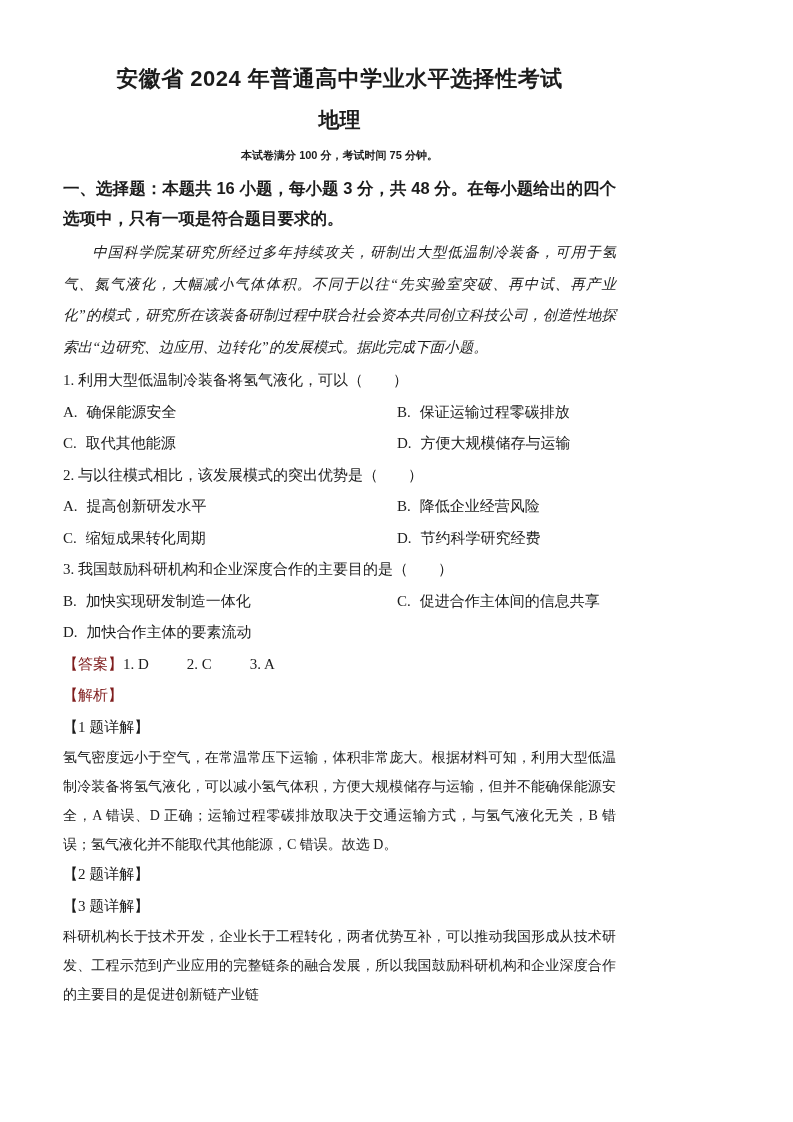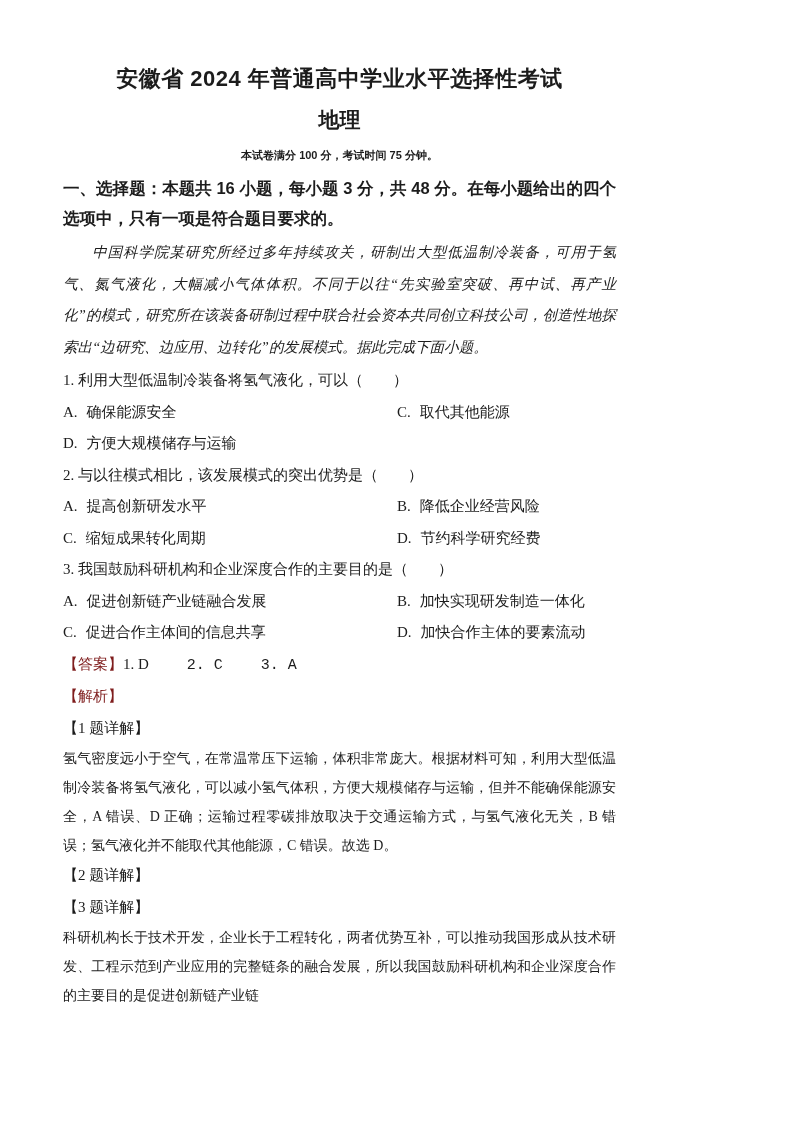--- a/index.html
+++ b/index.html
@@ -80,21 +80,20 @@
   .opt .optlabel {
     margin-right: 9px;
   }
   .answers {
     font-size: 15px;
     line-height: 31.5px;
     margin: 0;
   }
   .answers .item + .item {
     margin-left: 38px;
-    font-family: Liberation Mono, monospace;
   }
   .blue {
     color: #7f1d1d;
   }
   .analysis-label {
     font-size: 15px;
     line-height: 31.5px;
     margin: 0;
   }
   .detail-heading {
@@ -118,39 +117,39 @@
   <h2 class="subject-title">地理</h2>
   <p class="exam-info">本试卷满分 100 分，考试时间 75 分钟。</p>
   <p class="section-heading">一、选择题：本题共 16 小题，每小题 3 分，共 48 分。在每小题给出的四个选项中，只有一项是符合题目要求的。</p>
 
   <p class="material">中国科学院某研究所经过多年持续攻关，研制出大型低温制冷装备，可用于氢气、氮气液化，大幅减小气体体积。不同于以往“先实验室突破、再中试、再产业化”的模式，研究所在该装备研制过程中联合社会资本共同创立科技公司，创造性地探索出“边研究、边应用、边转化”的发展模式。据此完成下面小题。</p>
 
   <div class="question">
     <p class="stem">1. 利用大型低温制冷装备将氢气液化，可以（　　）</p>
     <div class="opts">
       <p class="opt"><span class="optlabel">A.</span><span>确保能源安全</span></p>
+      <p class="opt"><span class="optlabel">B.</span><span>保证运输过程零碳排放</span></p>
       <p class="opt"><span class="optlabel">C.</span><span>取代其他能源</span></p>
       <p class="opt"><span class="optlabel">D.</span><span>方便大规模储存与运输</span></p>
     </div>
   </div>
 
   <div class="question">
     <p class="stem">2. 与以往模式相比，该发展模式的突出优势是（　　）</p>
     <div class="opts">
       <p class="opt"><span class="optlabel">A.</span><span>提高创新研发水平</span></p>
       <p class="opt"><span class="optlabel">B.</span><span>降低企业经营风险</span></p>
       <p class="opt"><span class="optlabel">C.</span><span>缩短成果转化周期</span></p>
       <p class="opt"><span class="optlabel">D.</span><span>节约科学研究经费</span></p>
     </div>
   </div>
 
   <div class="question">
     <p class="stem">3. 我国鼓励科研机构和企业深度合作的主要目的是（　　）</p>
     <div class="opts">
-      <p class="opt"><span class="optlabel">A.</span><span>促进创新链产业链融合发展</span></p>
       <p class="opt"><span class="optlabel">B.</span><span>加快实现研发制造一体化</span></p>
       <p class="opt"><span class="optlabel">C.</span><span>促进合作主体间的信息共享</span></p>
       <p class="opt"><span class="optlabel">D.</span><span>加快合作主体的要素流动</span></p>
     </div>
   </div>
 
   <p class="answers">
     <span class="blue">【答案】</span><span class="item">1. D</span><span class="item">2. C</span><span class="item">3. A</span>
   </p>
 

